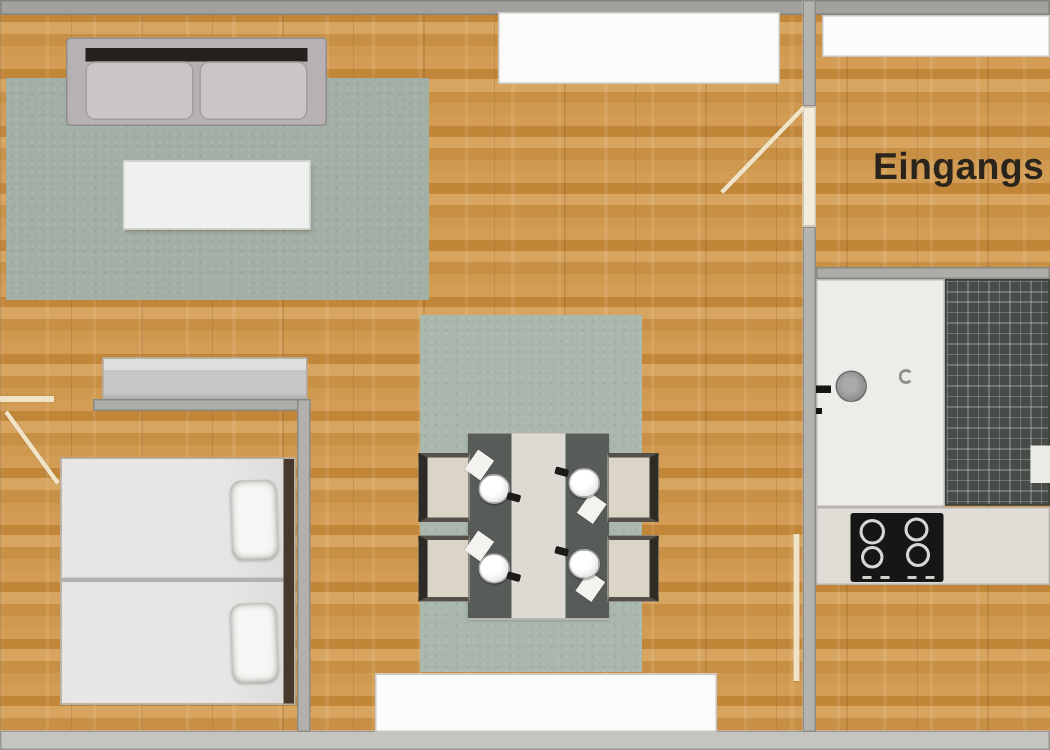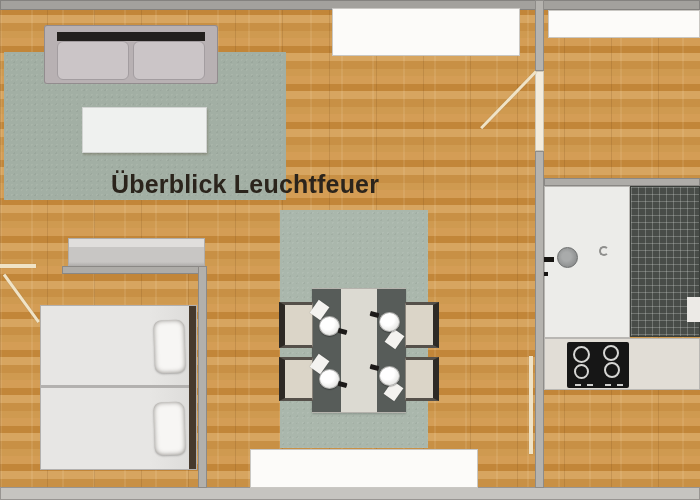--- a/index.html
+++ b/index.html
@@ -175,21 +175,21 @@
     <div class="burner b1"></div>
     <div class="burner b2"></div>
     <div class="burner b3"></div>
     <div class="burner b4"></div>
     <div class="knob k1"></div>
     <div class="knob k2"></div>
     <div class="knob k3"></div>
     <div class="knob k4"></div>
   </div>
 
-  <div class="room-label living-label">Überblick Leuchtfeuer</div>
+  <div class="room-label entrance-label">Eingangs</div>
 
   <div class="wall wall-top"></div>
   <div class="wall wall-bottom"></div>
   <div class="wall wall-div-a"></div>
   <div class="wall wall-div-b"></div>
   <div class="wall wall-entry-kitchen"></div>
   <div class="wall wall-bed-top"></div>
   <div class="wall wall-bed-side"></div>
 
   <div class="window window-top"></div>

